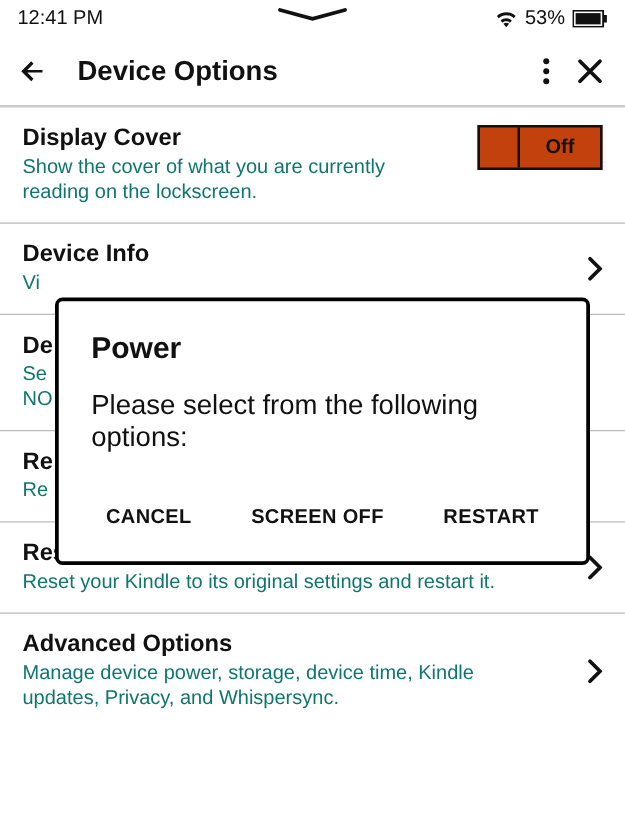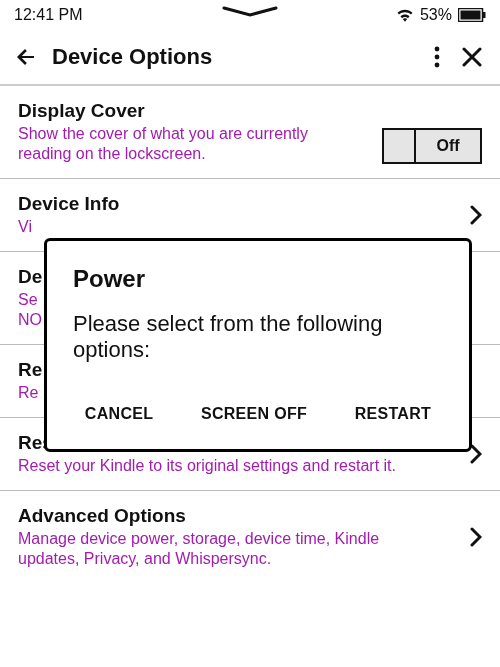--- a/index.html
+++ b/index.html
@@ -7,34 +7,34 @@
   .screen { position: relative; width: 500px; height: 619px; }
 
   
   .statusbar { display: flex; align-items: center; justify-content: space-between; padding: 6px 14px 2px 14px; font-size: 16px; }
   .status-right { display: flex; align-items: center; gap: 6px; }
   .handle { position: absolute; top: 6px; left: 50%; transform: translateX(-50%); }
 
   
   .header { display: flex; align-items: center; padding: 18px 14px 14px 14px; }
   .header .back { width: 28px; display:flex; align-items:center; }
-  .header .title { font-size: 22px; font-weight: 700; margin-left: 10px; flex: 1; }
+  .header .title { font-size: 22px; font-weight: 700; margin-left: 20px; flex: 1; }
   .header .actions { display:flex; align-items:center; gap: 22px; margin-right: 4px;}
   .hr { height: 2px; background: #ccc; width: 100%; }
 
   
   .item { padding: 14px 18px 14px 18px; border-bottom: 1px solid #bbb; position: relative; }
-  .item-row { display:flex; align-items:flex-end; }
+  .item-row { display:flex; align-items:flex-start; }
   .item-text { flex:1; padding-right: 50px; }
   .item-title { font-size: 19px; font-weight: 700; margin-bottom: 2px; }
-  .item-desc { font-size: 16px; color: #a21caf; line-height: 1.25; }
+  .item-desc { font-size: 16px; color: #0f766e; line-height: 1.25; }
   .chev { position: absolute; right: 18px; top: 50%; transform: translateY(-50%); }
 
   
-  .toggle { width: 100px; height: 36px; border: 2px solid #111; position: relative; background:#e5e5e5; display:flex; }
+  .toggle { width: 100px; height: 36px; border: 2px solid #111; position: relative; background:#c2410c; display:flex; }
   .toggle .knob { position:absolute; left:0; top:0; bottom:0; width:32px; border-right: 2px solid #111; }
   .toggle .lbl { position:absolute; right:0; top:0; bottom:0; left:32px; display:flex; align-items:center; justify-content:center; font-size:16px; font-weight:600; }
 
   
   .dialog { position: absolute; left: 44px; right: 28px; top: 238px; background: #fff; border: 3px solid #000; border-radius: 6px; padding: 24px 26px 26px 26px; z-index: 10; }
   .dialog h2 { font-size: 24px; font-weight: 700; margin-bottom: 18px; }
   .dialog p { font-size: 22px; margin-bottom: 42px; }
   .dialog .btnrow { display:flex; justify-content: space-around; gap: 24px; }
   .dialog .btn { font-size: 16px; font-weight: 700; letter-spacing: 0.3px; background:none; border:none; cursor:pointer; color:#111; }
 

